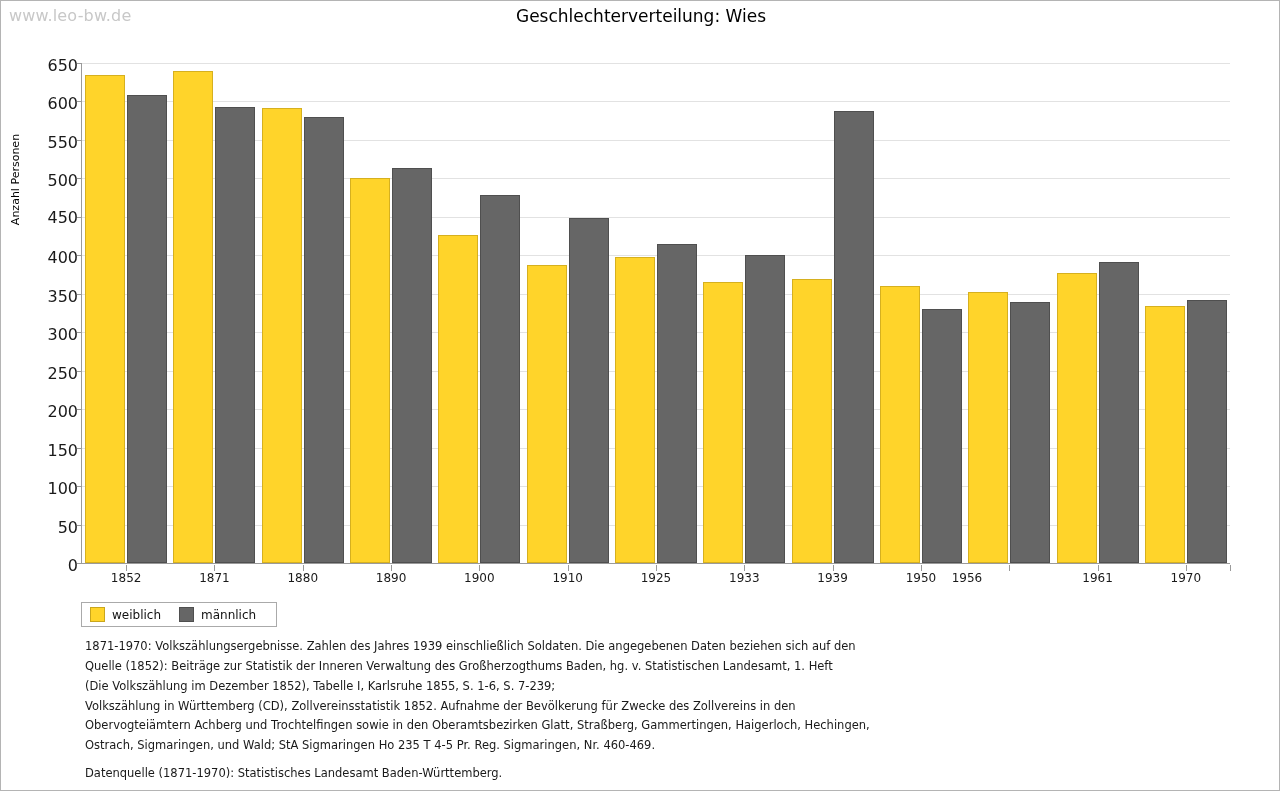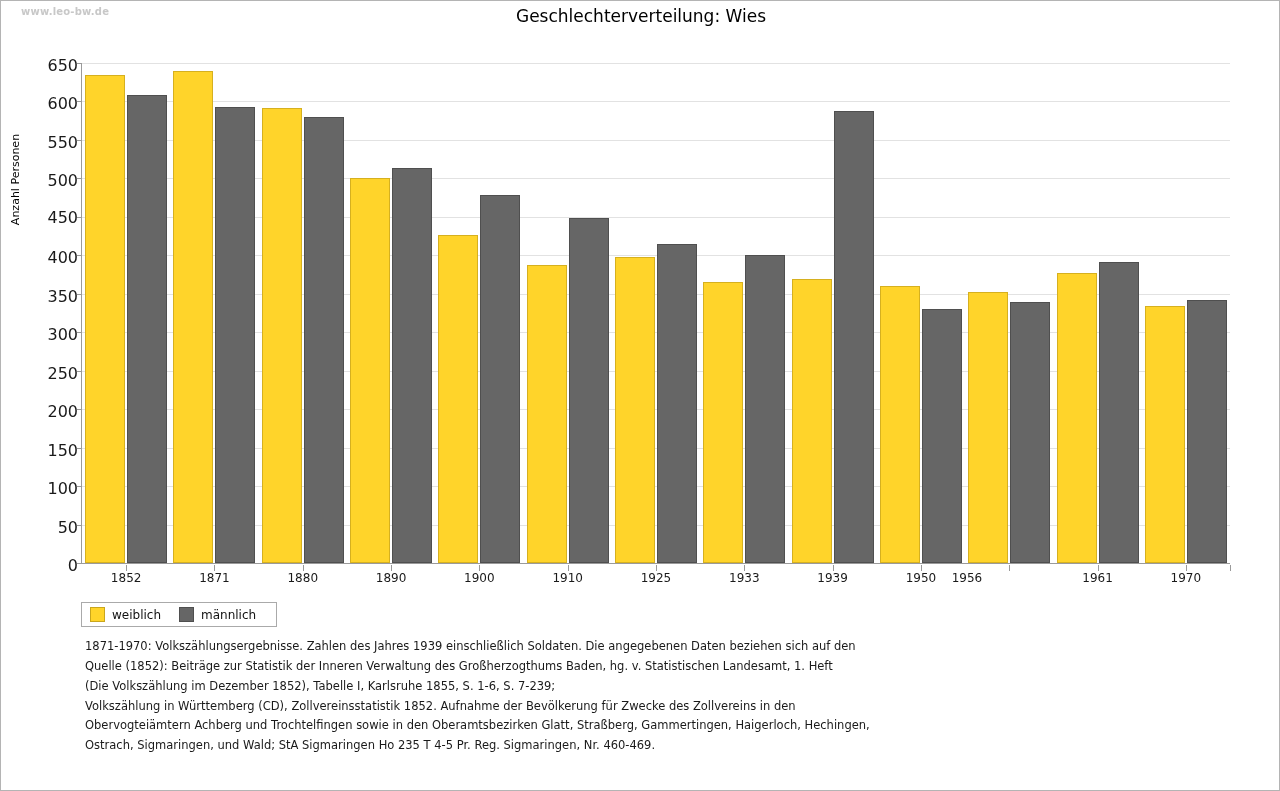--- a/index.html
+++ b/index.html
@@ -16,26 +16,25 @@
   #page {
     position: relative;
     width: 1280px;
     height: 791px;
     box-sizing: border-box;
     border: 1px solid #b4b4b4;
     background: #ffffff;
   }
   .watermark {
     position: absolute;
-    left: 20px;
+    left: 8px;
     top: 5px;
-    font-size: 10px;
+    font-size: 16px;
     color: #c8c8c8;
     letter-spacing: 0.2px;
-    font-weight: bold;
   }
   .chart-title {
     position: absolute;
     left: 0;
     top: 5px;
     width: 1280px;
     text-align: center;
     font-size: 17px;
     color: #000000;
   }
@@ -315,15 +314,16 @@
     </div>
   </div>
 
   <div id="notes">
     <p>1871-1970: Volkszählungsergebnisse. Zahlen des Jahres 1939 einschließlich Soldaten. Die angegebenen Daten beziehen sich auf den</p>
     <p>Quelle (1852): Beiträge zur Statistik der Inneren Verwaltung des Großherzogthums Baden, hg. v. Statistischen Landesamt, 1. Heft</p>
     <p>(Die Volkszählung im Dezember 1852), Tabelle I, Karlsruhe 1855, S. 1-6, S. 7-239;</p>
     <p>Volkszählung in Württemberg (CD), Zollvereinsstatistik 1852. Aufnahme der Bevölkerung für Zwecke des Zollvereins in den</p>
     <p>Obervogteiämtern Achberg und Trochtelfingen sowie in den Oberamtsbezirken Glatt, Straßberg, Gammertingen, Haigerloch, Hechingen,</p>
     <p>Ostrach, Sigmaringen, und Wald; StA Sigmaringen Ho 235 T 4-5 Pr. Reg. Sigmaringen, Nr. 460-469.</p>
+    <p class="gap">Datenquelle (1871-1970): Statistisches Landesamt Baden-Württemberg.</p>
   </div>
 
 </div>
 
 </body></html>

